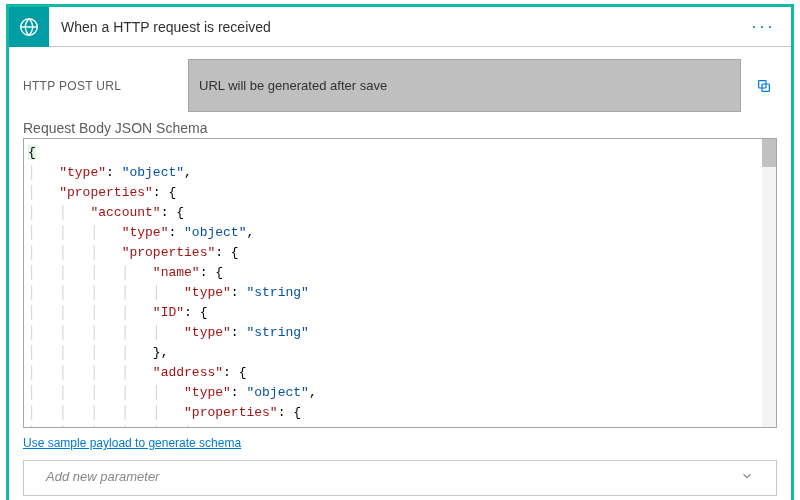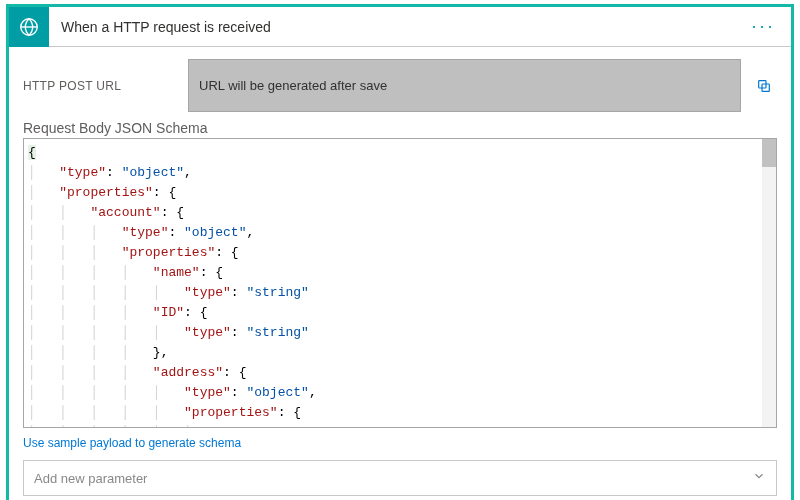--- a/index.html
+++ b/index.html
@@ -110,28 +110,29 @@
     .json-str { color: #0451a5; }
     .json-punc { color: #000; }
     .json-brace { color: #000; }
     .hl { background: #e6f2e6; }
     .sample-link {
       display: block;
       font-size: 12px;
       color: #0078d4;
       margin: 8px 0 10px 0;
       cursor: pointer;
+      text-decoration: underline;
     }
     .param-select {
       border: 1px solid #c8c8c8;
-      padding: 8px 10px;
-      display: flex;
-      align-items: center;
+      padding: 8px 22px;
+      display: flex;
       justify-content: space-between;
       cursor: pointer;
+      font-style: italic;
     }
     .param-select .placeholder {
       color: #8a8886;
       font-size: 13px;
     }
     .chev { color: #8a8886; }
   </style>
 </head>
 <body>
 

